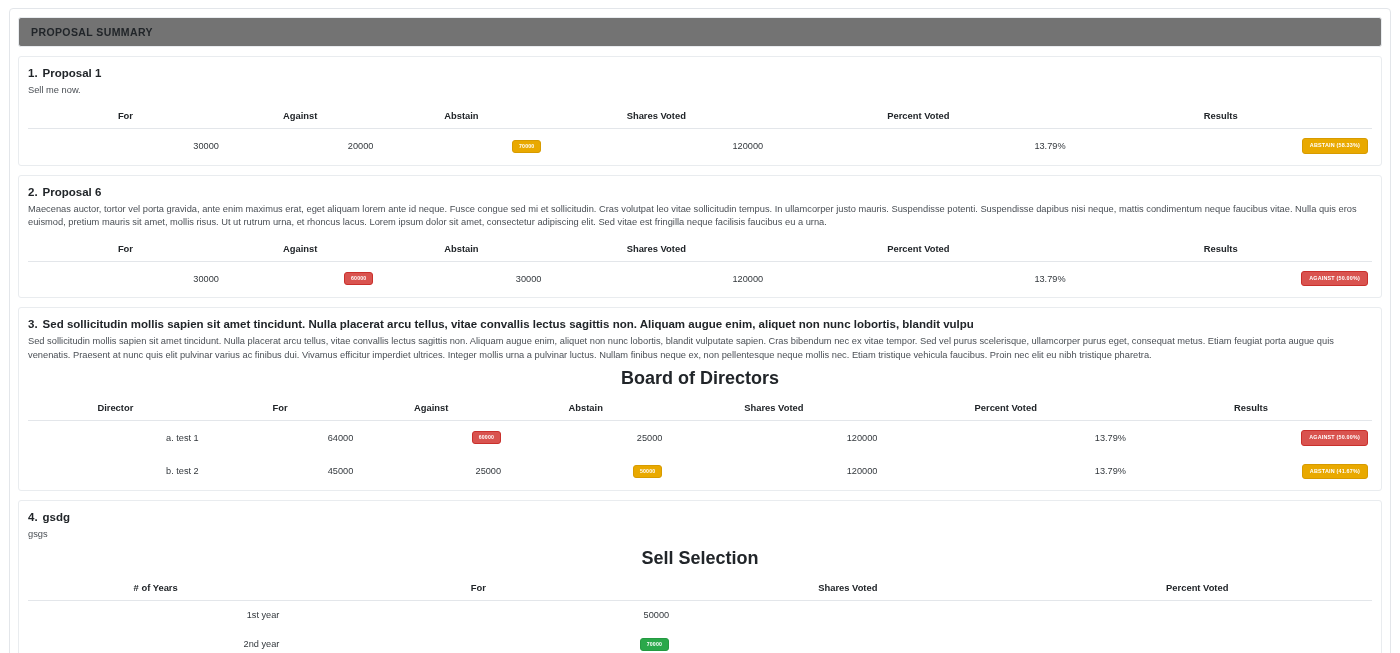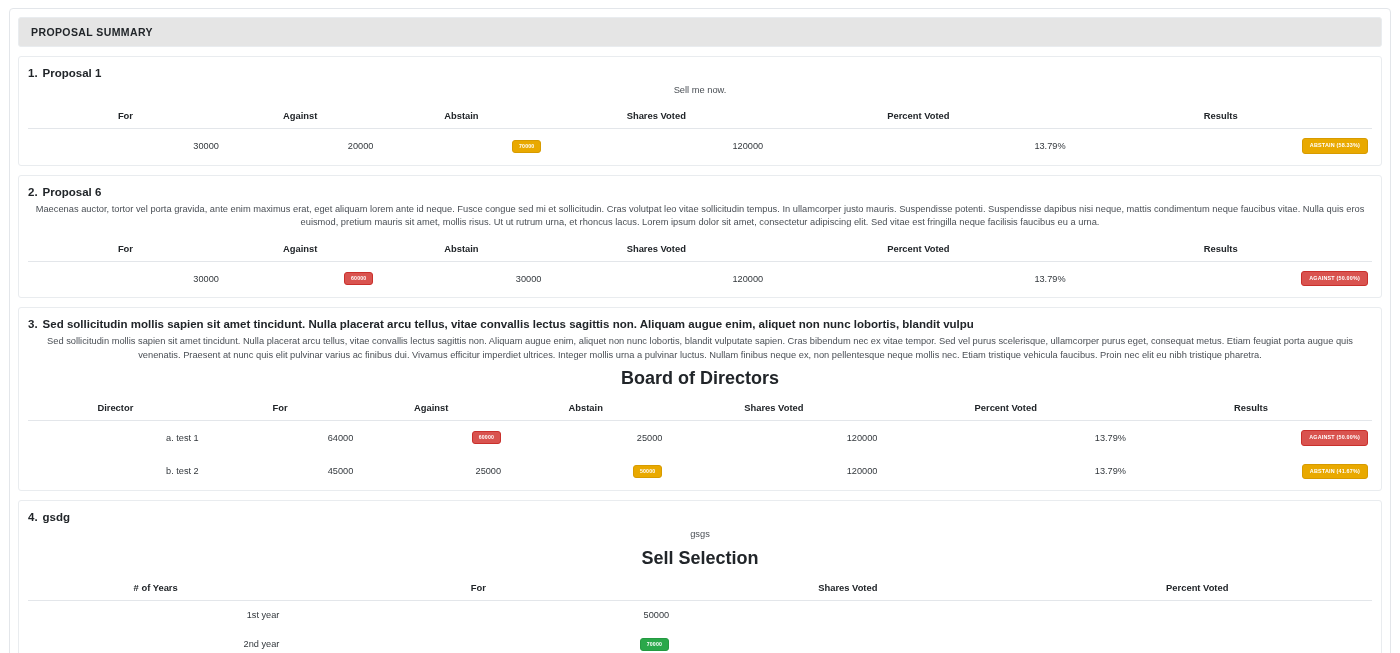--- a/index.html
+++ b/index.html
@@ -16,21 +16,21 @@
     min-height: 653px;
     padding: 8px 9px 10px 9px;
   }
   .outer-card {
     border: 1px solid #e3e6ea;
     border-radius: 4px;
     background: #fff;
     padding: 8px 8px 12px 8px;
   }
   .summary-header {
-    background: #e5e5e5;
+    background: #737373;
     border: 1px solid #e9ecef;
     border-radius: 3px;
     padding: 8px 12px;
     font-size: 10.5px;
     font-weight: bold;
     letter-spacing: 0.4px;
     color: #212529;
   }
   .proposal-card {
     border: 1px solid #e9ecef;
@@ -45,21 +45,21 @@
     color: #212529;
     margin: 0 0 3px 0;
     line-height: 1.3;
   }
   .prop-title .num { margin-right: 5px; }
   .prop-body {
     font-size: 9.3px;
     line-height: 1.45;
     color: #4a4f55;
     margin: 0 0 6px 0;
-    text-align: center;
+    text-align: left;
   }
   .section-title {
     text-align: center;
     font-size: 18px;
     font-weight: bold;
     color: #212529;
     margin: 6px 0 2px 0;
   }
   table.vote {
     width: 100%;

